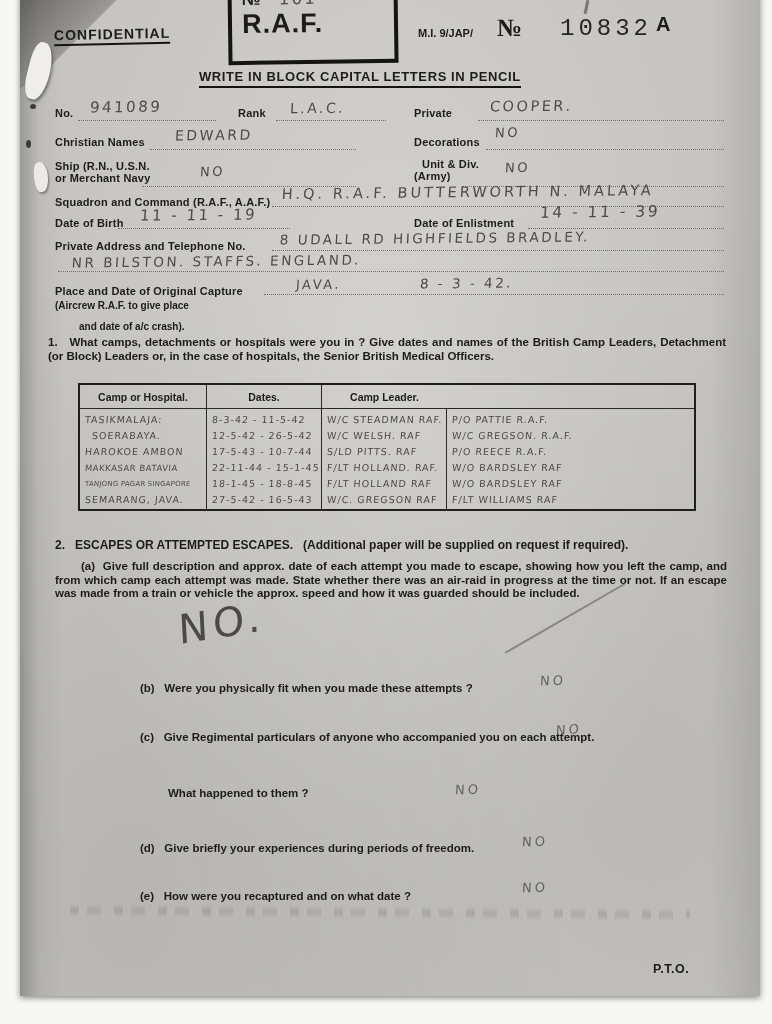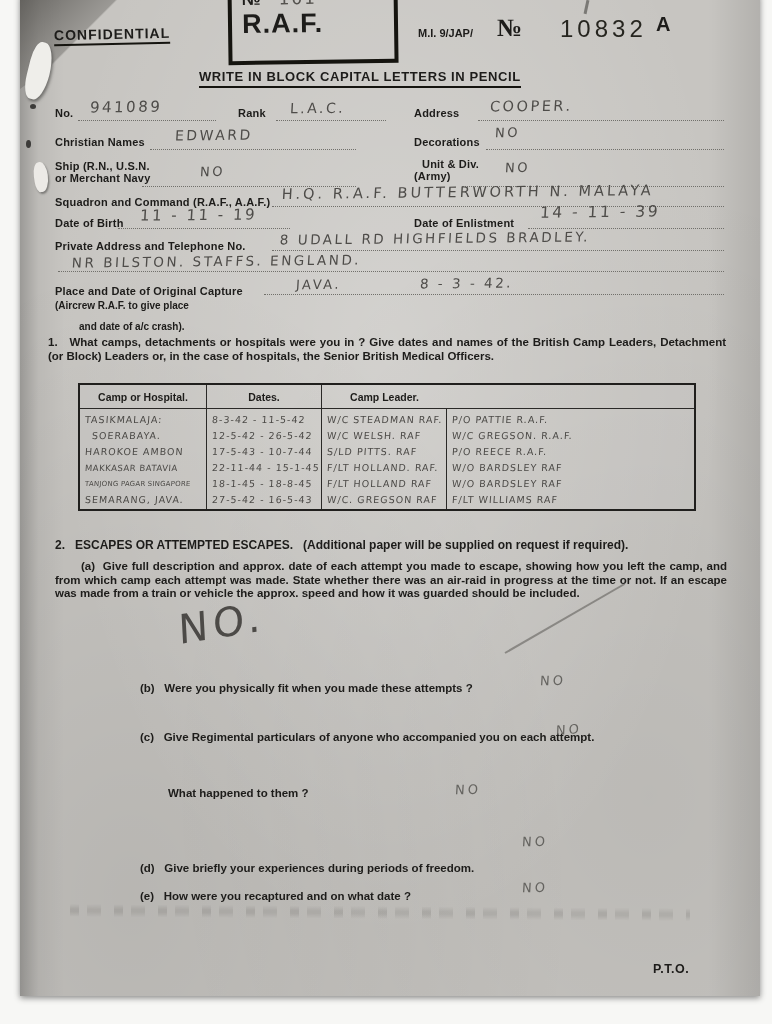--- a/index.html
+++ b/index.html
@@ -48,21 +48,21 @@
   
   .confidential { position:absolute; left:54px; top:26px; font-size:14px; font-weight:bold; letter-spacing:1px;
     border-bottom:2.5px solid #15140f; padding-bottom:1px; transform:rotate(-1.2deg); }
   .stamp-box { position:absolute; left:228px; top:-18px; width:162px; height:74px;
     border:4px solid #15140f; transform:rotate(-0.8deg); }
   .stamp-line1 { position:absolute; left:10px; top:2px; font-size:17px; font-weight:bold; }
   .stamp-101 { font-family:"DejaVu Sans",sans-serif; color:#55534f; font-weight:normal; letter-spacing:2px; margin-left:18px; }
   .stamp-raf { position:absolute; left:10px; top:22px; font-size:27px; font-weight:bold; letter-spacing:1px; }
   .mi-ref { position:absolute; left:418px; top:27px; font-size:11px; font-weight:bold; }
   .no-sym { position:absolute; left:497px; top:14px; font-family:"Liberation Serif", serif; font-size:25px; font-weight:bold; }
-  .case-no { position:absolute; left:560px; top:15px; font-family:Liberation Sans, sans-serif; font-size:24px; letter-spacing:4px; color:#26251f; }
+  .case-no { position:absolute; left:560px; top:15px; font-family:Liberation Mono, monospace; font-size:24px; letter-spacing:4px; color:#26251f; }
   .grade-a { position:absolute; left:656px; top:13px; font-size:20px; font-weight:bold; }
   .pencil-tick { position:absolute; left:585px; top:0; width:3px; height:14px; background:rgba(70,68,65,.6); transform:rotate(12deg); }
   .page-title { position:absolute; left:199px; top:69px; font-size:13px; font-weight:bold; letter-spacing:.6px;
     border-bottom:2px solid #15140f; padding-bottom:2px; }
 
   
   .camps-table { position:absolute; left:78px; top:383px; width:614px; border:2.5px solid #201f1d; background:rgba(255,255,255,0.03); }
   .ct-header { display:grid; grid-template-columns:127px 115px 125px 1fr; border-bottom:1.5px solid #2a2927; }
   .ct-header > div { padding:6px 2px 5px; text-align:center; font-weight:bold; font-size:10.5px; line-height:12px;
     border-right:1.5px solid #2a2927; }
@@ -113,21 +113,21 @@
   <div class="grade-a">A</div>
   <div class="pencil-tick"></div>
   <div class="page-title">WRITE IN BLOCK CAPITAL LETTERS IN PENCIL</div>
 
   <div class="lbl" style="left:55px;top:107px;">No.</div>
   <div class="hw" style="left:90px;top:98px;font-size:15px;">941089</div>
   <div class="rule" style="left:78px;top:120px;width:138px;"></div>
   <div class="lbl" style="left:238px;top:107px;">Rank</div>
   <div class="hw" style="left:290px;top:100px;font-size:14px;">L.A.C.</div>
   <div class="rule" style="left:276px;top:120px;width:110px;"></div>
-  <div class="lbl" style="left:414px;top:107px;">Address</div>
+  <div class="lbl" style="left:414px;top:107px;">Private</div>
   <div class="hw" style="left:490px;top:98px;font-size:14.5px;">COOPER.</div>
   <div class="rule" style="left:478px;top:120px;width:246px;"></div>
 
   <div class="lbl" style="left:55px;top:136px;">Christian Names</div>
   <div class="hw" style="left:175px;top:127px;font-size:14px;">EDWARD</div>
   <div class="rule" style="left:150px;top:149px;width:206px;"></div>
   <div class="lbl" style="left:414px;top:136px;">Decorations</div>
   <div class="hw" style="left:495px;top:125px;font-size:13px;">NO</div>
   <div class="rule" style="left:486px;top:149px;width:238px;"></div>
 
@@ -233,21 +233,21 @@
     <span>(c)</span>&nbsp;&nbsp;
     <span>Give Regimental particulars of anyone who accompanied you on each attempt.</span>
   </div>
   <div class="hw ans faint" style="left:556px;top:722px;transform:rotate(-4deg) skewX(-6deg);">NO</div>
 
   <div class="q-line" style="left:168px;top:787px;">
     <span>What happened to them ?</span>
   </div>
   <div class="hw ans faint" style="left:455px;top:782px;">NO</div>
 
-  <div class="q-line" style="left:140px;top:862px;text-align:right;">
+  <div class="q-line" style="left:140px;top:842px;text-align:right;">
     <span>(d)</span>&nbsp;&nbsp;
     <span>Give briefly your experiences during periods of freedom.</span>
   </div>
   <div class="hw ans faint" style="left:522px;top:834px;">NO</div>
 
   <div class="q-line" style="left:140px;top:890px;">
     <span>(e)</span>&nbsp;&nbsp;
     <span>How were you recaptured and on what date ?</span>
   </div>
   <div class="hw ans faint" style="left:522px;top:880px;">NO</div>

